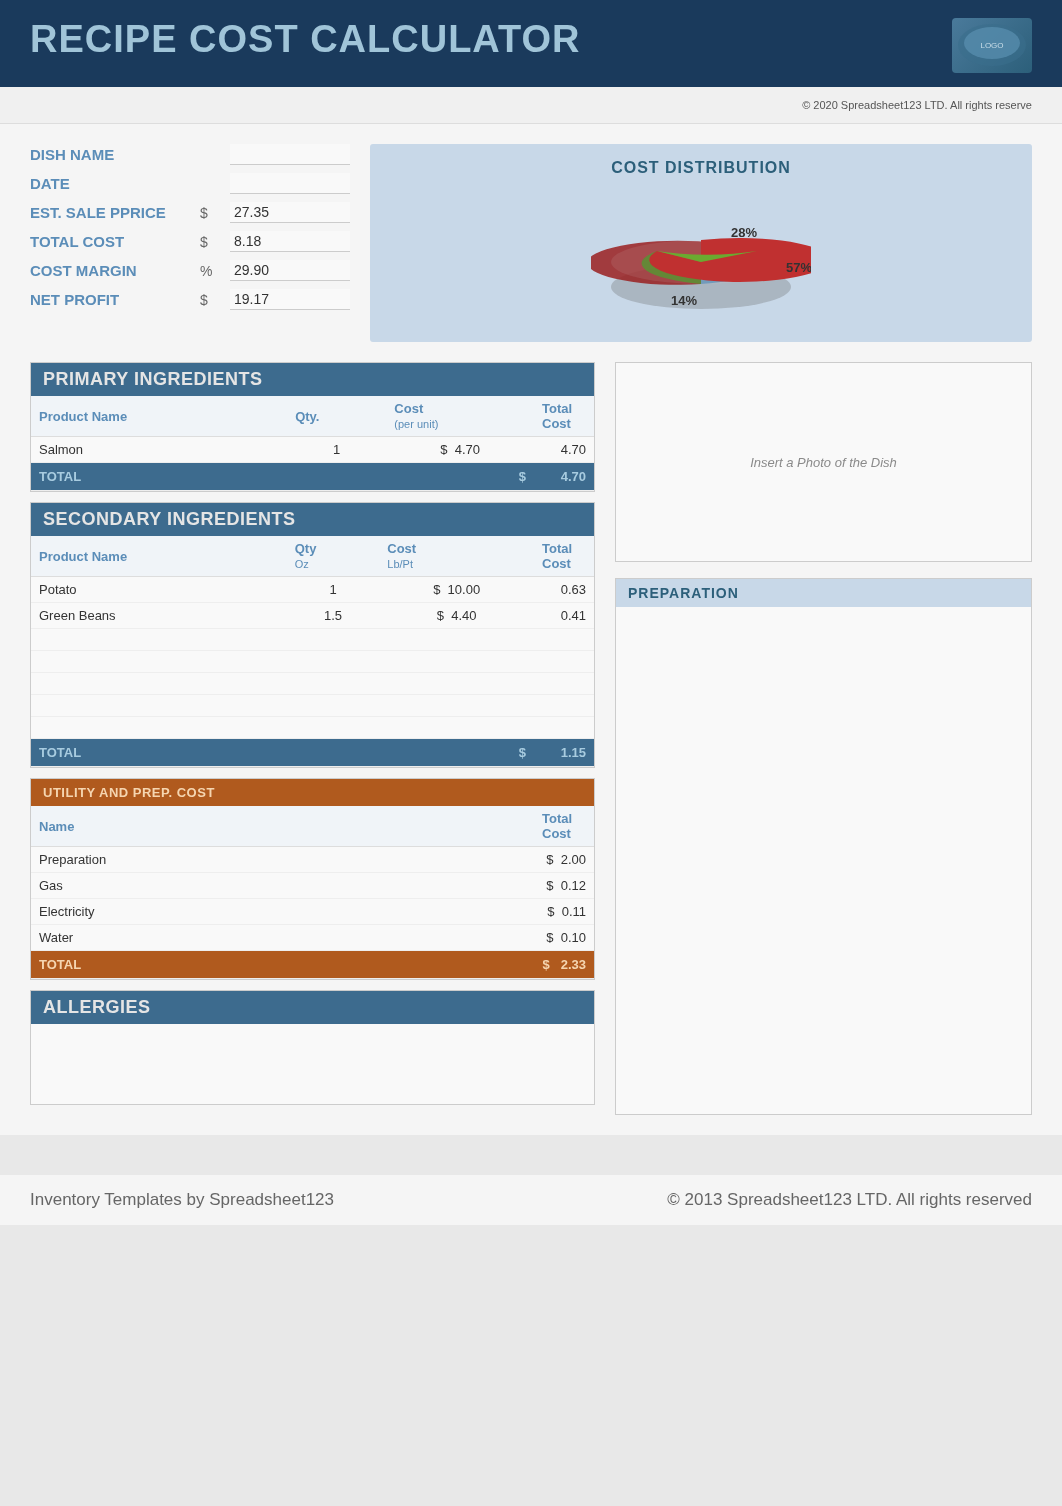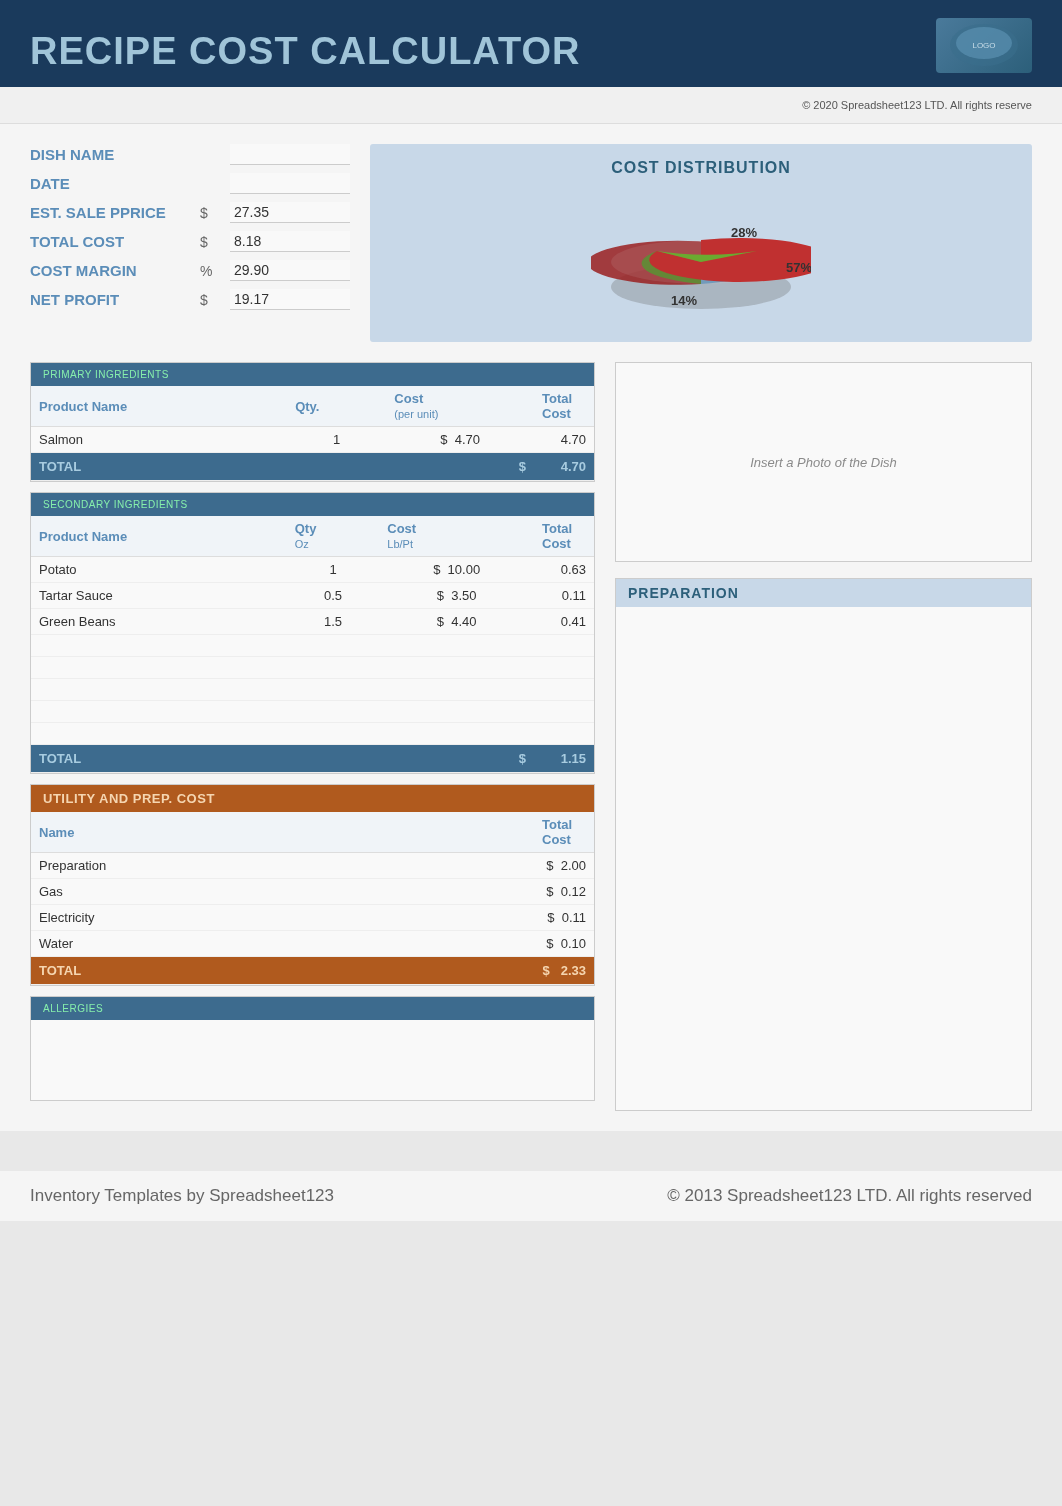--- a/index.html
+++ b/index.html
@@ -9,31 +9,31 @@
       width: 1062px;
       min-height: 1506px;
       color: #333;
     }
 
     
     .header {
       background: #1a3a5c;
       padding: 18px 30px 14px 30px;
       display: flex;
-      align-items: flex-end;
+      align-items: flex-start;
       justify-content: space-between;
     }
     .header-title {
       color: #a0c4d8;
       font-size: 38px;
       font-weight: bold;
       letter-spacing: 1px;
     }
     .header-logo {
-      width: 96px;
+      width: 80px;
       height: 55px;
       border-radius: 4px;
       overflow: hidden;
       background: linear-gradient(135deg, #4a7a9b, #2c5f7a);
       display: flex; align-items: center; justify-content: center;
       color: #c8dde8; font-size: 11px; text-align: center;
     }
 
     
     .copyright-bar {
@@ -117,23 +117,23 @@
     .right-panel {
       flex: 1;
       display: flex;
       flex-direction: column;
       gap: 6px;
     }
 
     
     .section-header {
       background: #3d6b8e;
-      color: #86efac;
-      font-size: 10px;
-      font-weight: normal;
+      color: #e5e5e5;
+      font-size: 18px;
+      font-weight: bold;
       padding: 6px 12px;
       letter-spacing: 0.5px;
     }
 
     
     .data-table {
       width: 100%;
       border-collapse: collapse;
       background: #f9f9f9;
       font-size: 13px;
@@ -412,26 +412,20 @@
             </tr>
           </thead>
           <tbody id="secondary-tbody">
           <tr>
       <td>Potato</td>
       <td class="num-col">1</td>
       <td class="num-col">$ &nbsp;10.00</td>
       <td class="align-right">0.63</td>
     </tr>
               <tr>
-      <td>Tartar Sauce</td>
-      <td class="num-col">0.5</td>
-      <td class="num-col">$ &nbsp;3.50</td>
-      <td class="align-right">0.11</td>
-    </tr>
-              <tr>
       <td>Green Beans</td>
       <td class="num-col">1.5</td>
       <td class="num-col">$ &nbsp;4.40</td>
       <td class="align-right">0.41</td>
     </tr>
             </tbody>
 
           <tbody>
               <tr>
                 <td colspan="4" style="height:22px;"></td>

